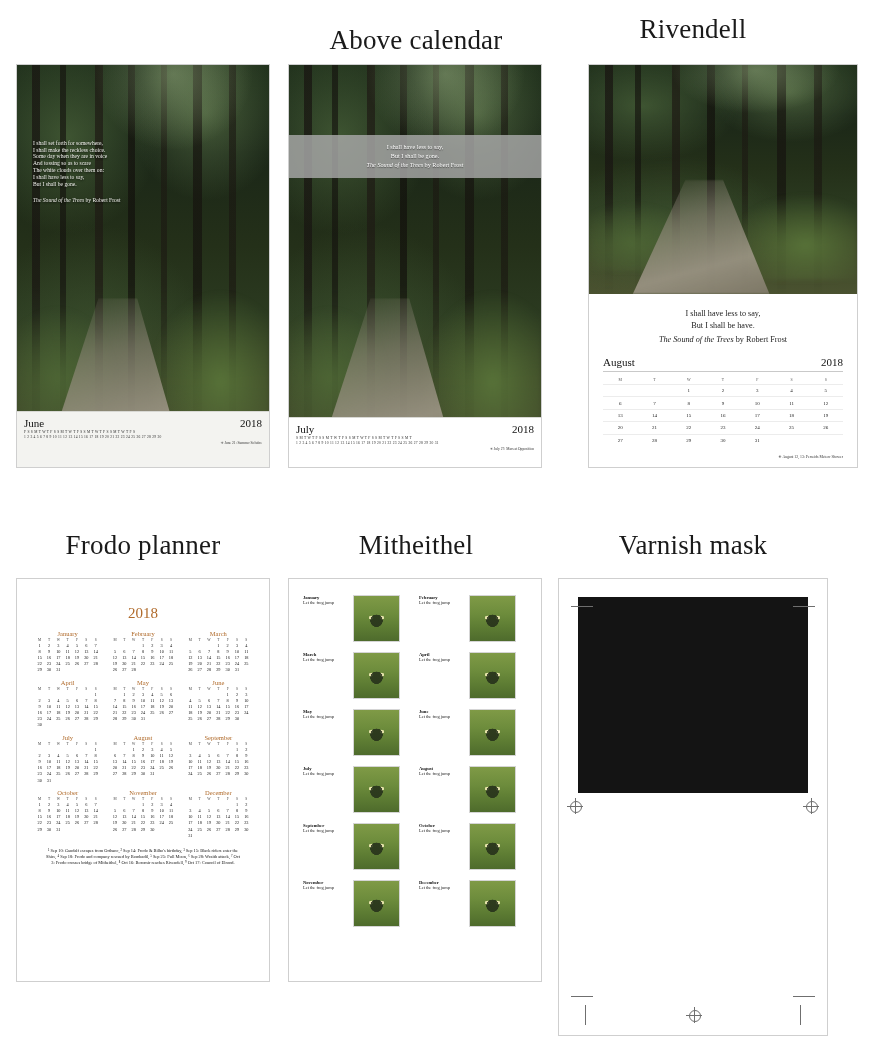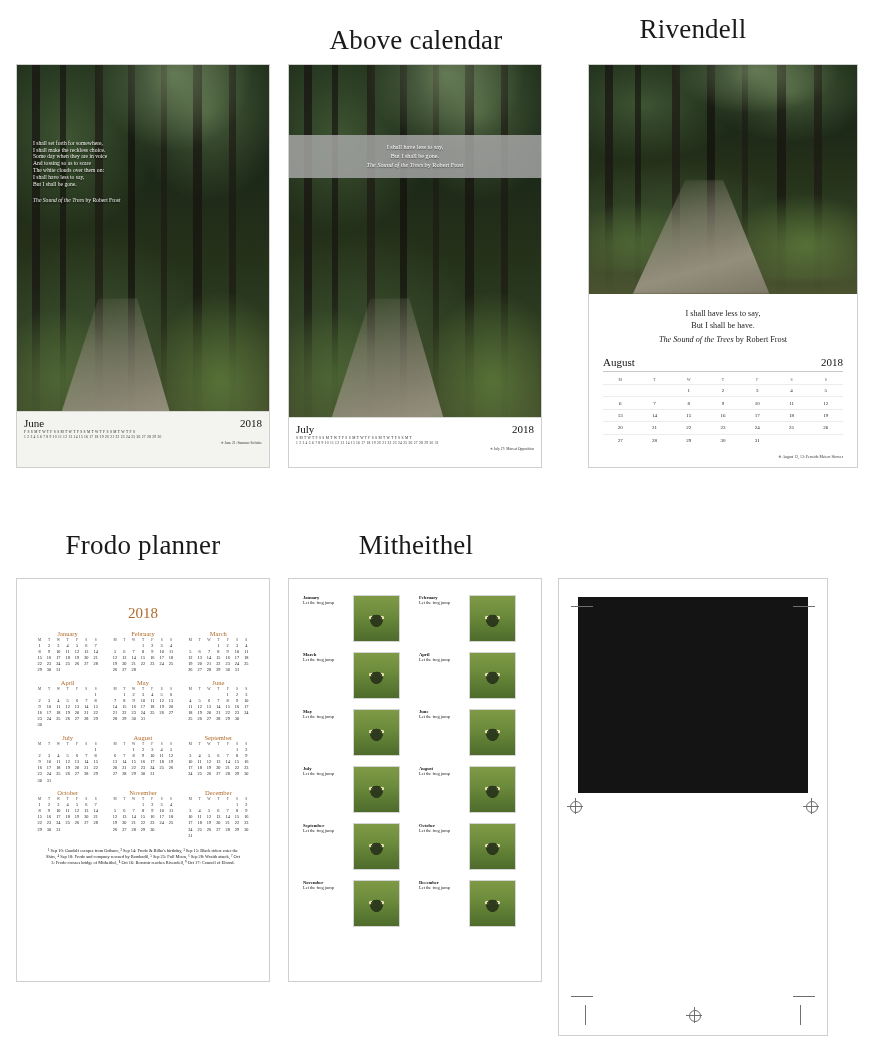--- a/index.html
+++ b/index.html
@@ -307,20 +307,21 @@
               </tr>
             </tbody>
         </table>
       </div>
       <div class="ls-note">☀ August 12, 13: Perseids Meteor Shower</div>
     </div>
   </div>
 
   <div class="cap" style="left:15px;top:530px;width:256px;">Frodo planner</div>
   <div class="cap" style="left:288px;top:530px;width:256px;">Mitheithel</div>
+  <div class="cap" style="left:558px;top:530px;width:270px;">Varnish mask</div>
 
   <div class="panel" style="left:16px;top:578px;width:254px;height:404px;">
     <div class="yp">
       <div class="yp-year">2018</div>
       <div class="yp-grid" id="yp-grid">
           <div class="yp-m">
             <div class="nm">January</div>
             <table>
               <thead>
                 <tr>

